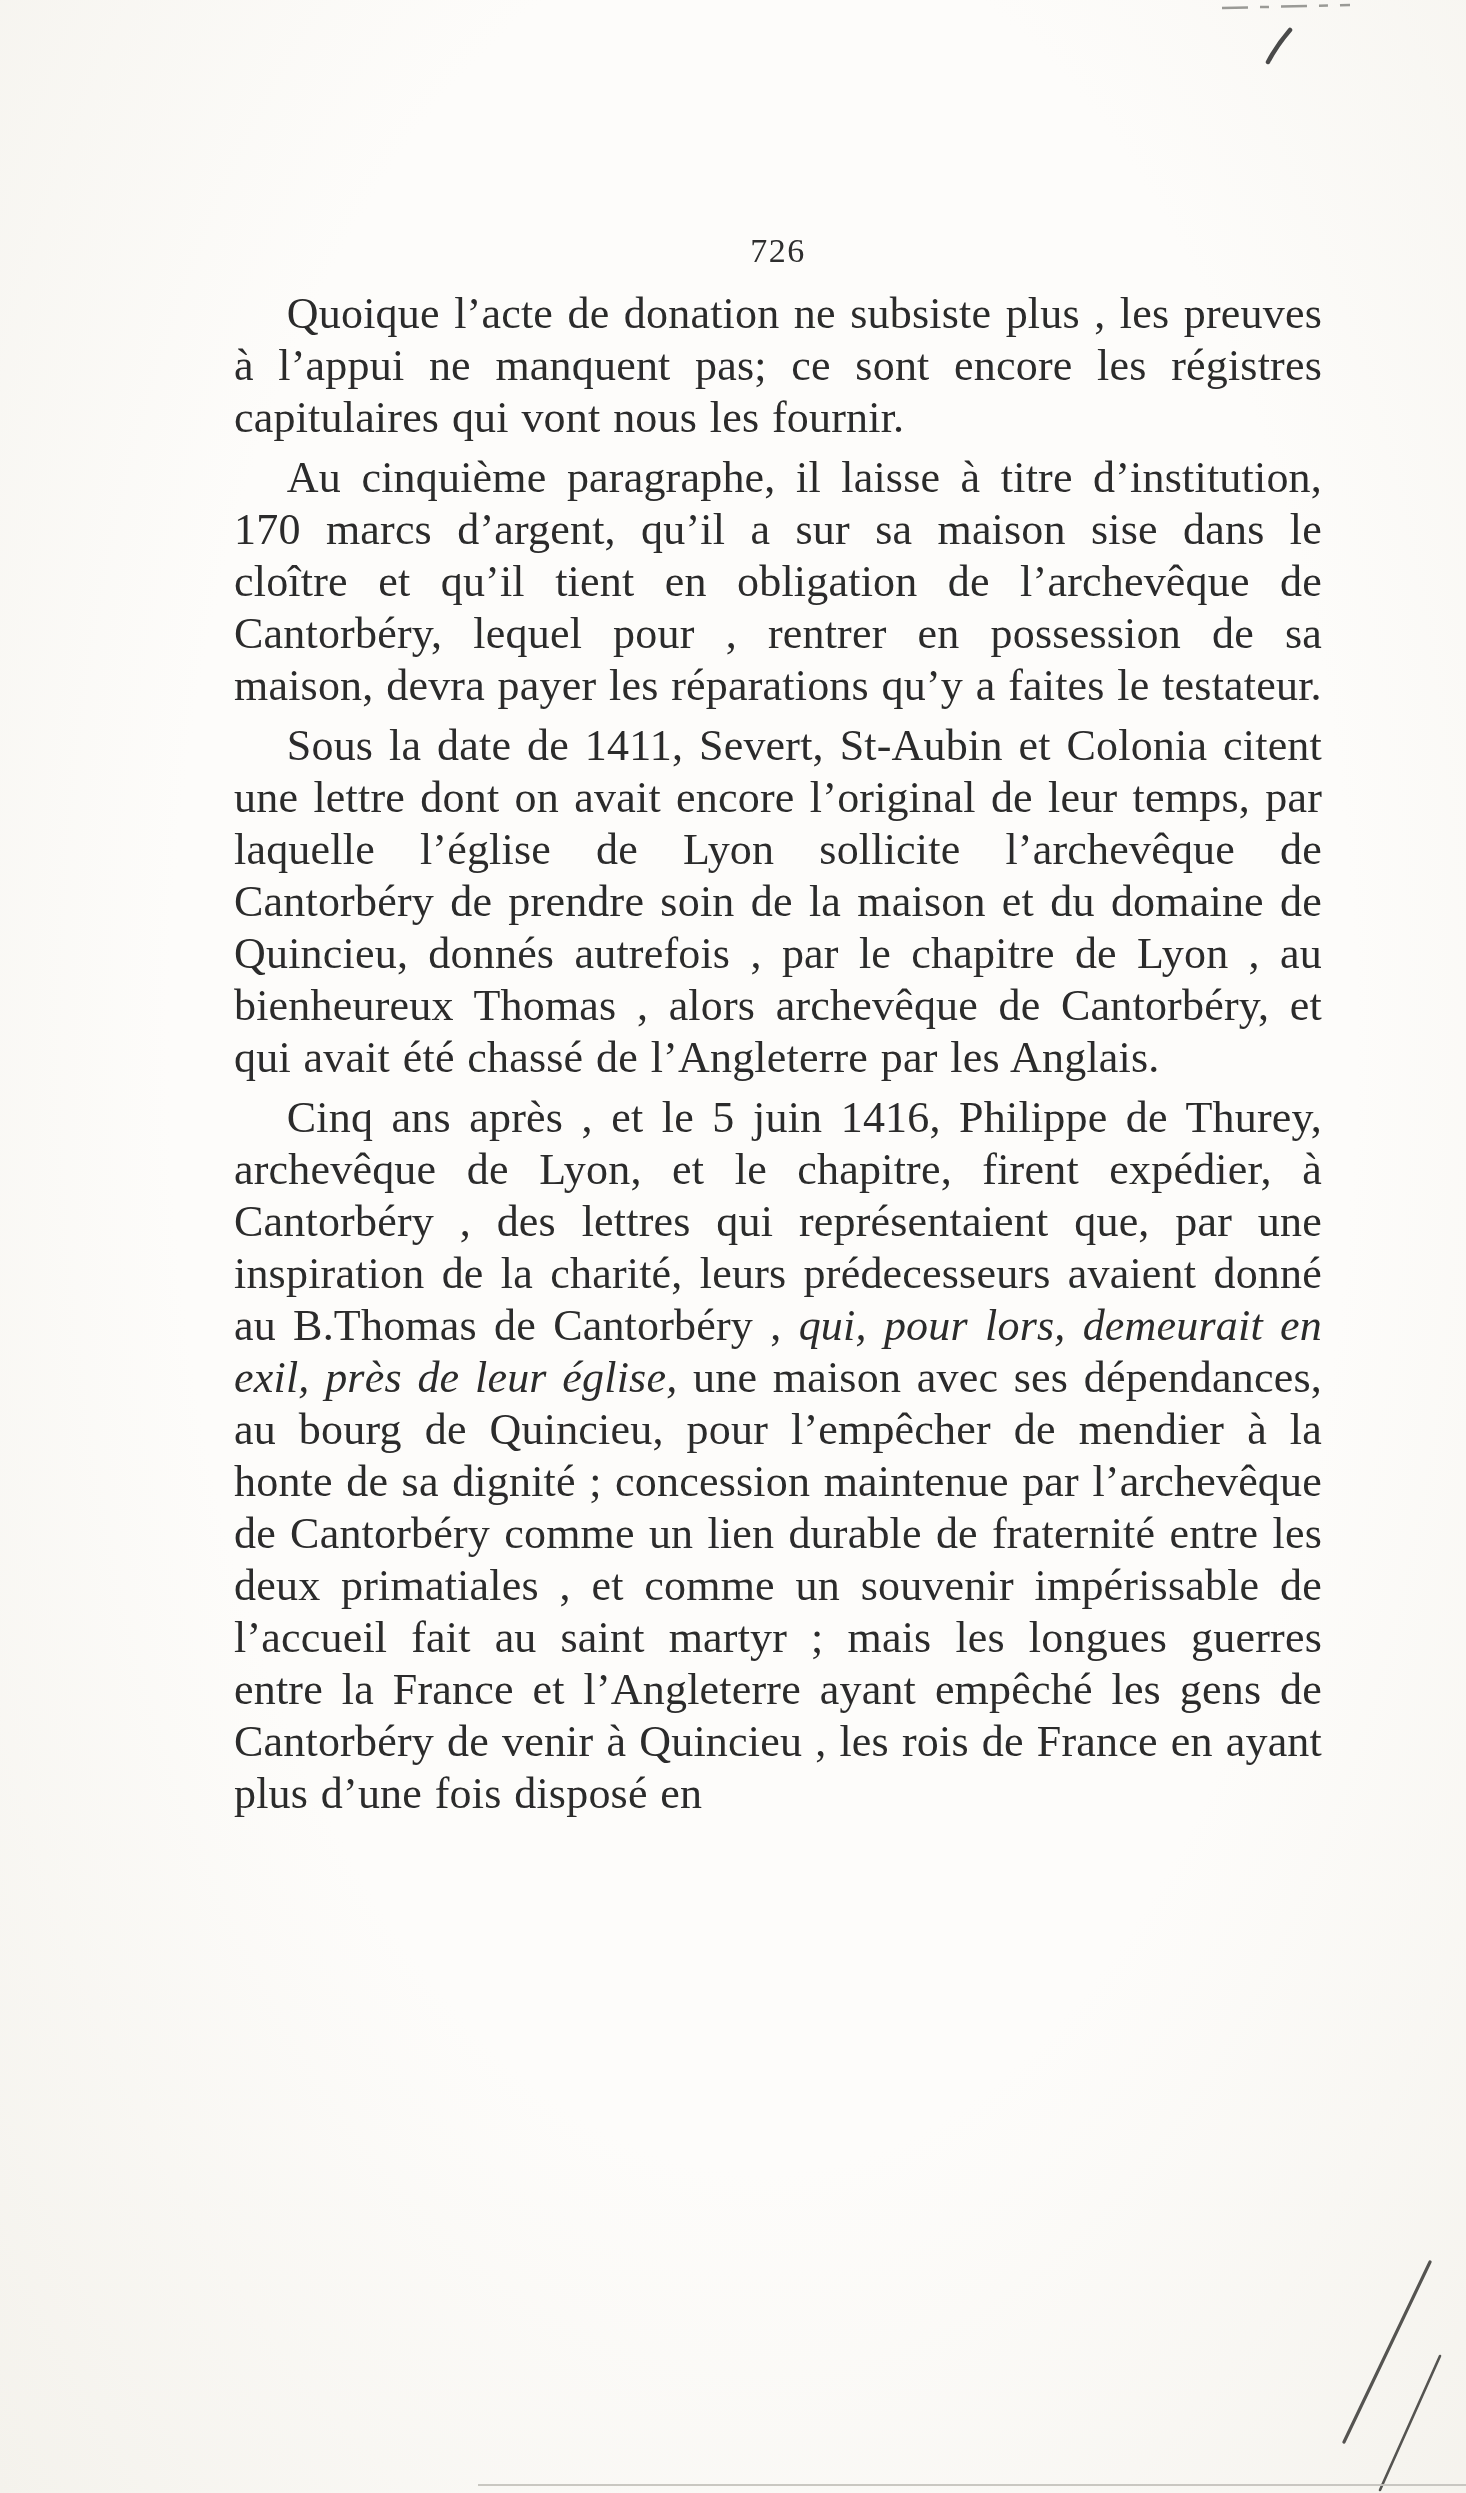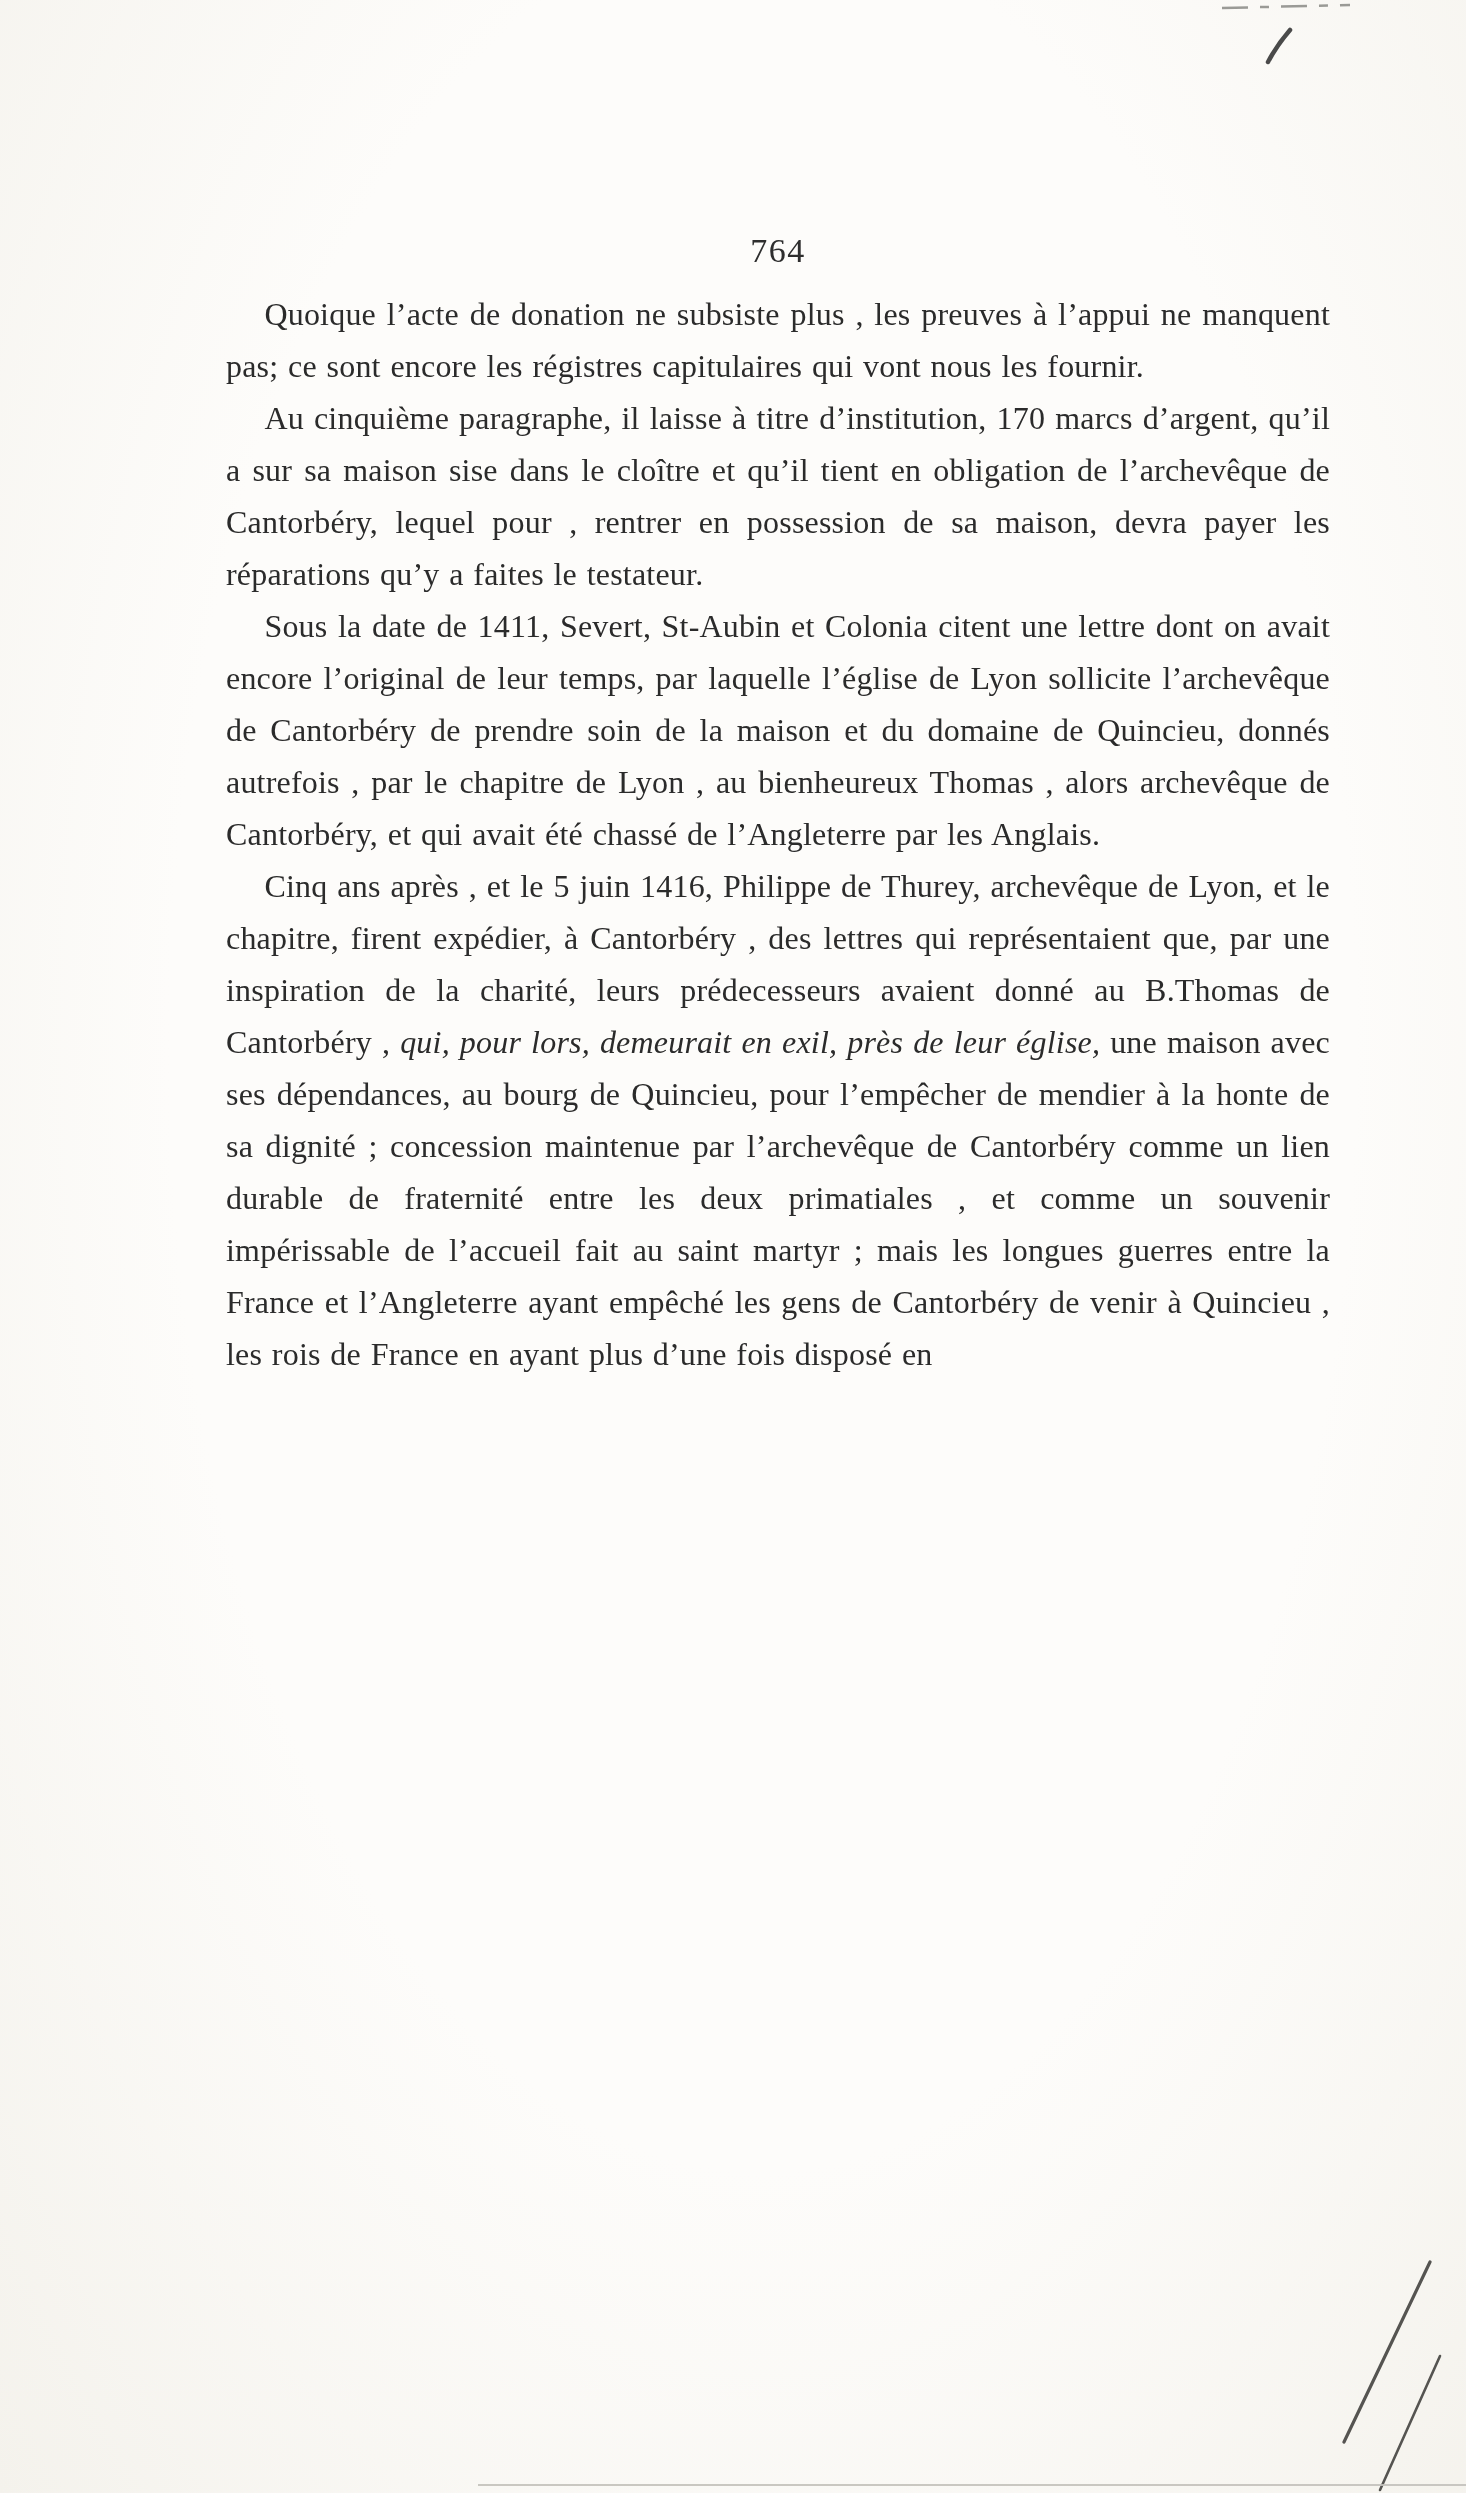--- a/index.html
+++ b/index.html
@@ -27,22 +27,22 @@
     width: 1104px;
   }
   .page-number {
     text-align: center;
     font-size: 34px;
     letter-spacing: 1.5px;
     margin-bottom: 18px;
     color: #2e2e2e;
   }
   .text-block p {
-    margin: 0;
-    font-size: 32px;
+    margin: 8px;
+    font-size: 44px;
     line-height: 52px;
     text-align: justify;
     text-indent: 1.2em;
     letter-spacing: 0.2px;
     word-spacing: 1.5px;
     color: #2b2b2b;
   }
   .italic {
     font-style: italic;
   }
@@ -75,21 +75,21 @@
 <body>
 
 <div class="scan-page">
 
   <svg class="artifact top-right" viewBox="0 0 286 80" xmlns="http://www.w3.org/2000/svg">
     <line x1="42" y1="8" x2="170" y2="5" stroke="#9a9a96" stroke-width="2.5" stroke-dasharray="26 12 9 12"></line>
     <path d="M88 62 Q 97 45 110 30" stroke="#4a4a4a" stroke-width="4.5" fill="none" stroke-linecap="round"></path>
   </svg>
 
   <div class="content">
-    <div class="page-number">764</div>
+    <div class="page-number">726</div>
 
     <div class="text-block">
       <p>Quoique l’acte de donation ne subsiste plus , les preuves à l’appui ne manquent pas; ce sont encore les régistres capitulaires qui vont nous les fournir.</p>
       <p>Au cinquième paragraphe, il laisse à titre d’institution, 170 marcs d’argent, qu’il a sur sa maison sise dans le cloître et qu’il tient en obligation de l’archevêque de Cantorbéry, lequel pour , rentrer en possession de sa maison, devra payer les réparations qu’y a faites le testateur.</p>
       <p>Sous la date de 1411, Severt, St-Aubin et Colonia citent une lettre dont on avait encore l’original de leur temps, par laquelle l’église de Lyon sollicite l’archevêque de Cantorbéry de prendre soin de la maison et du domaine de Quincieu, donnés autrefois , par le chapitre de Lyon , au bienheureux Thomas , alors archevêque de Cantorbéry, et qui avait été chassé de l’Angleterre par les Anglais.</p>
       <p><span>Cinq ans après , et le 5 juin 1416, Philippe de Thurey, archevêque de Lyon, et le chapitre, firent expédier, à Cantorbéry , des lettres qui représentaient que, par une inspiration de la charité, leurs prédecesseurs avaient donné au B.Thomas de Cantorbéry , </span><span class="italic">qui, pour lors, demeurait en exil, près de leur église,</span><span> une maison avec ses dépendances, au bourg de Quincieu, pour l’empêcher de mendier à la honte de sa dignité ; concession maintenue par l’archevêque de Cantorbéry comme un lien durable de fraternité entre les deux primatiales , et comme un souvenir impérissable de l’accueil fait au saint martyr ; mais les longues guerres entre la France et l’Angleterre ayant empêché les gens de Cantorbéry de venir à Quincieu , les rois de France en ayant plus d’une fois disposé en</span></p>
     </div>
   </div>
 
   <svg class="artifact bottom-right" viewBox="0 0 156 293" xmlns="http://www.w3.org/2000/svg">

